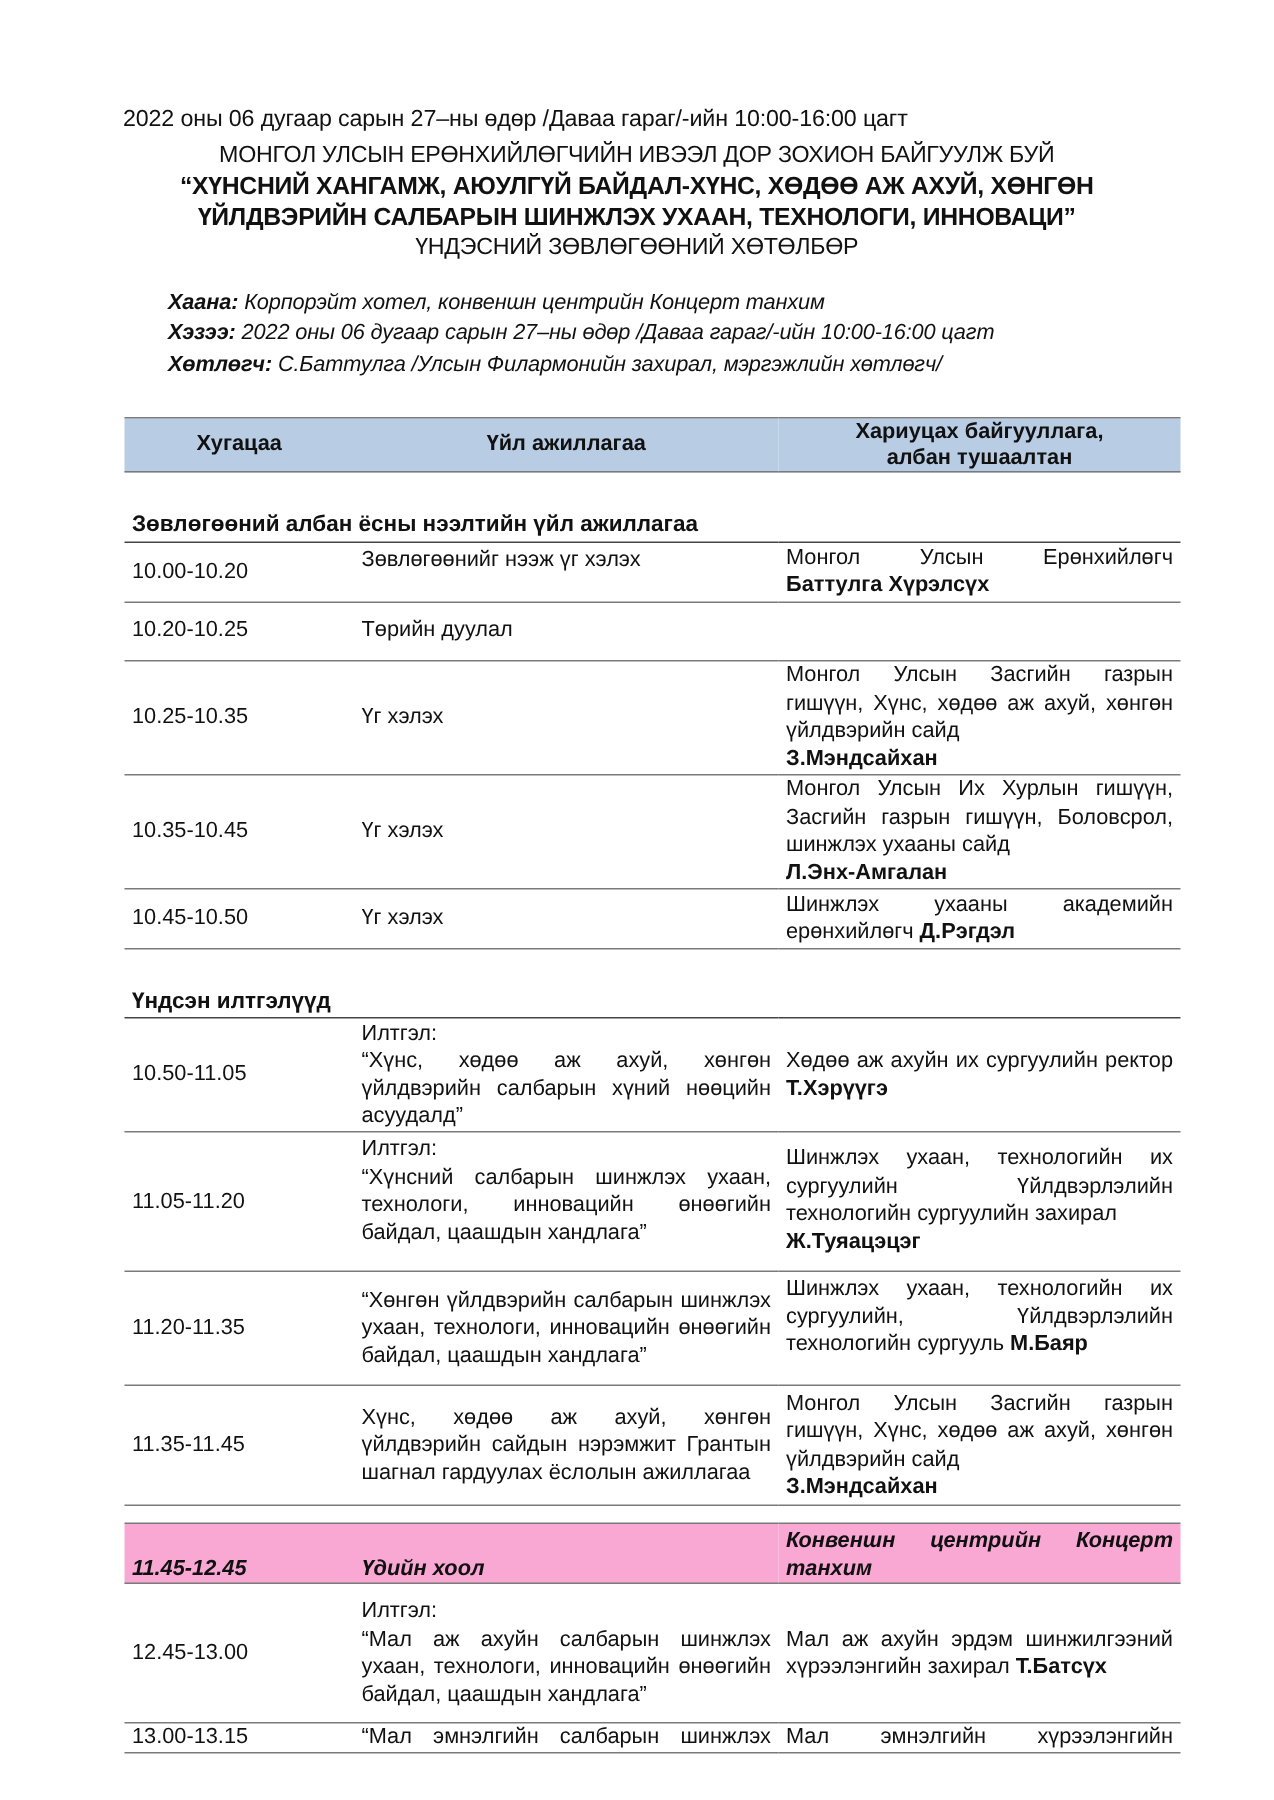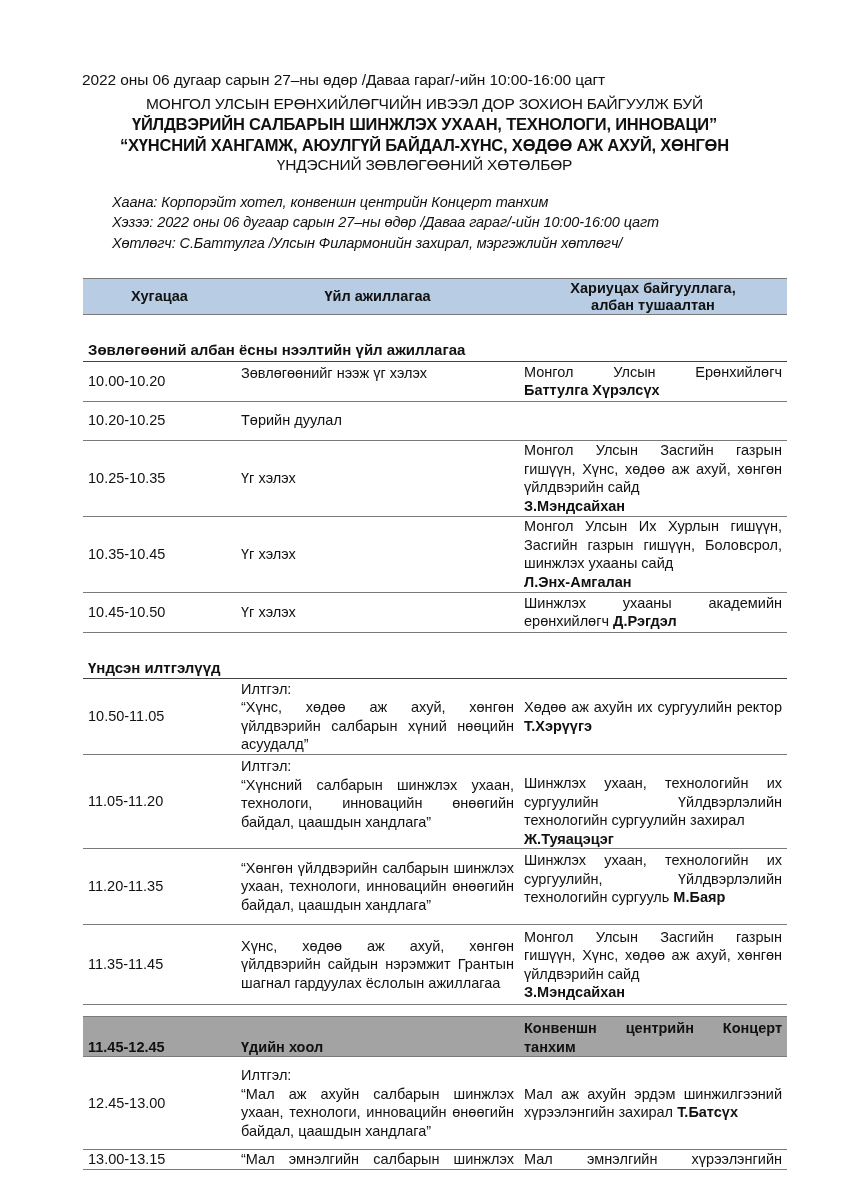--- a/index.html
+++ b/index.html
@@ -6,49 +6,49 @@
   body { width: 849px; height: 1200px; position: relative; overflow: hidden;
          font-family: "Liberation Sans", sans-serif; color: #111; }
   .page { position: absolute; left: 0; top: 0; width: 733px; height: 1200px; }
 
   .hdr-date { position: absolute; left: 82px; top: 71px; font-size: 15.5px; white-space: nowrap; letter-spacing: -0.1px; }
   .hdr-org { position: absolute; left: 0; width: 849px; top: 95px; text-align: center; font-size: 15.5px; letter-spacing: -0.2px; }
   .hdr-title { position: absolute; left: 60px; width: 729px; top: 114px; text-align: center; font-size: 16.5px; font-weight: bold; line-height: 21px; letter-spacing: -0.2px; }
   .hdr-sub { position: absolute; left: 0; width: 849px; top: 156px; text-align: center; font-size: 15.5px; letter-spacing: -0.2px; }
 
   .meta { position: absolute; left: 112px; font-size: 14.5px; font-style: italic; white-space: nowrap; letter-spacing: -0.1px; }
-  .meta b { font-weight: normal; }
+  .meta b { font-weight: bold; }
 
   table.sched { position: absolute; left: 83px; top: 278px; width: 704px; border-collapse: collapse; font-size: 14.5px; table-layout: fixed; }
   table.sched td, table.sched th { padding: 0 5px; vertical-align: middle; line-height: 18.5px; }
   table.sched col.c1 { width: 153px; }
   table.sched col.c2 { width: 283px; }
   table.sched col.c3 { width: 268px; }
 
   tr.head th { background: #b8cce4; font-weight: bold; text-align: center; height: 34px; border-top: 1.5px solid #7a7a7a; border-bottom: 1.5px solid #7a7a7a; font-size: 14.5px; }
   tr.head th.c3h { text-align: center; line-height: 17px; padding-top: 1px; }
   tr.shade td { background: #dbe5f1; font-weight: bold; border-bottom: 1.5px solid #7a7a7a; }
   tr.row td { border-bottom: 1.5px solid #7a7a7a; }
   tr.section td { font-weight: bold; padding-top: 26px; padding-bottom: 1px; font-size: 15px; border-bottom: 1.5px solid #444; }
   td.just { text-align: justify; text-align-last: left; }
   td.time { padding-left: 5px; }
-  tr.lunch td { background: #a3a3a3; font-weight: bold; border-top: 1.5px solid #7a7a7a; border-bottom: 1.5px solid #7a7a7a; vertical-align: bottom; }
+  tr.lunch td { background: #f9a8d4; font-weight: bold; border-top: 1.5px solid #7a7a7a; border-bottom: 1.5px solid #7a7a7a; vertical-align: bottom; font-style: italic; }
   .b { font-weight: bold; }
   .line { display: block; }
 </style>
 </head>
 <body>
 
 <div class="page">
 
   <div class="hdr-date">2022 оны 06 дугаар сарын 27–ны өдөр /Даваа гараг/-ийн 10:00-16:00 цагт</div>
   <div class="hdr-org">МОНГОЛ УЛСЫН ЕРӨНХИЙЛӨГЧИЙН ИВЭЭЛ ДОР ЗОХИОН БАЙГУУЛЖ БУЙ</div>
   <div class="hdr-title">
+    <span class="line">“ХҮНСНИЙ ХАНГАМЖ, АЮУЛГҮЙ БАЙДАЛ-ХҮНС, ХӨДӨӨ АЖ АХУЙ, ХӨНГӨН</span>
     <span class="line">ҮЙЛДВЭРИЙН САЛБАРЫН ШИНЖЛЭХ УХААН, ТЕХНОЛОГИ, ИННОВАЦИ”</span>
-    <span class="line">“ХҮНСНИЙ ХАНГАМЖ, АЮУЛГҮЙ БАЙДАЛ-ХҮНС, ХӨДӨӨ АЖ АХУЙ, ХӨНГӨН</span>
   </div>
   <div class="hdr-sub">ҮНДЭСНИЙ ЗӨВЛӨГӨӨНИЙ ХӨТӨЛБӨР</div>
 
   <div class="meta" style="top:194px;">
     <b>Хаана:</b><span> Корпорэйт хотел, конвеншн центрийн Концерт танхим</span>
   </div>
   <div class="meta" style="top:214px;">
     <b>Хэзээ:</b><span> 2022 оны 06 дугаар сарын 27–ны өдөр /Даваа гараг/-ийн 10:00-16:00 цагт</span>
   </div>
   <div class="meta" style="top:235px;">
@@ -108,21 +108,21 @@
     </tr>
 
     <tr class="row" style="height:76px;">
       <td class="time">10.50-11.05</td>
       <td class="just"><span class="line">Илтгэл:</span><span>“Хүнс, хөдөө аж ахуй, хөнгөн үйлдвэрийн салбарын хүний нөөцийн асуудалд”</span></td>
       <td class="just" style="vertical-align:middle;"><span>Хөдөө аж ахуйн их сургуулийн ректор</span> <span class="b">Т.Хэрүүгэ</span></td>
     </tr>
     <tr class="row" style="height:93px;">
       <td class="time">11.05-11.20</td>
       <td class="just" style="vertical-align:top;padding-top:2px;"><span class="line">Илтгэл:</span><span>“Хүнсний салбарын шинжлэх ухаан, технологи, инновацийн өнөөгийн байдал, цаашдын хандлага”</span></td>
-      <td class="just" style="vertical-align:top;padding-top:19px;"><span>Шинжлэх ухаан, технологийн их сургуулийн Үйлдвэрлэлийн технологийн сургуулийн захирал</span> <span class="b line">Ж.Туяацэцэг</span></td>
+      <td class="just" style="vertical-align:top;padding-top:8px;"><span>Шинжлэх ухаан, технологийн их сургуулийн Үйлдвэрлэлийн технологийн сургуулийн захирал</span> <span class="b line">Ж.Туяацэцэг</span></td>
     </tr>
     <tr class="row" style="height:76px;">
       <td class="time">11.20-11.35</td>
       <td class="just">“Хөнгөн үйлдвэрийн салбарын шинжлэх ухаан, технологи, инновацийн өнөөгийн байдал, цаашдын хандлага”</td>
       <td class="just" style="vertical-align:top;padding-top:2px;"><span>Шинжлэх ухаан, технологийн их сургуулийн, Үйлдвэрлэлийн технологийн сургууль </span> <span class="b">М.Баяр</span></td>
     </tr>
     <tr class="row" style="height:80px;">
       <td class="time">11.35-11.45</td>
       <td class="just">Хүнс, хөдөө аж ахуй, хөнгөн үйлдвэрийн сайдын нэрэмжит Грантын шагнал гардуулах ёслолын ажиллагаа</td>
       <td class="just"><span>Монгол Улсын Засгийн газрын гишүүн, Хүнс, хөдөө аж ахуй, хөнгөн үйлдвэрийн сайд</span> <span class="b line">З.Мэндсайхан</span></td>

